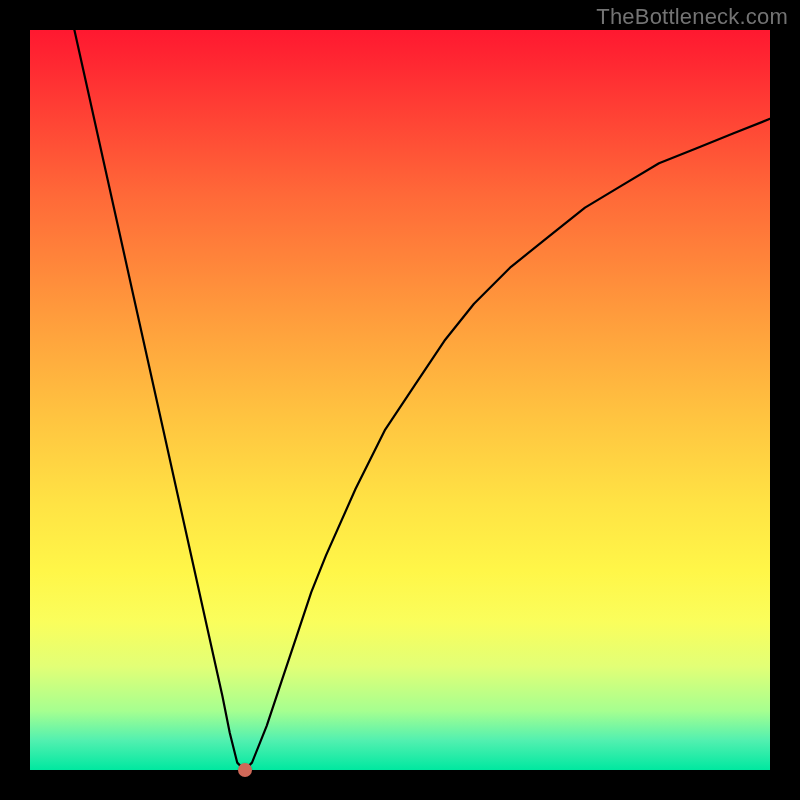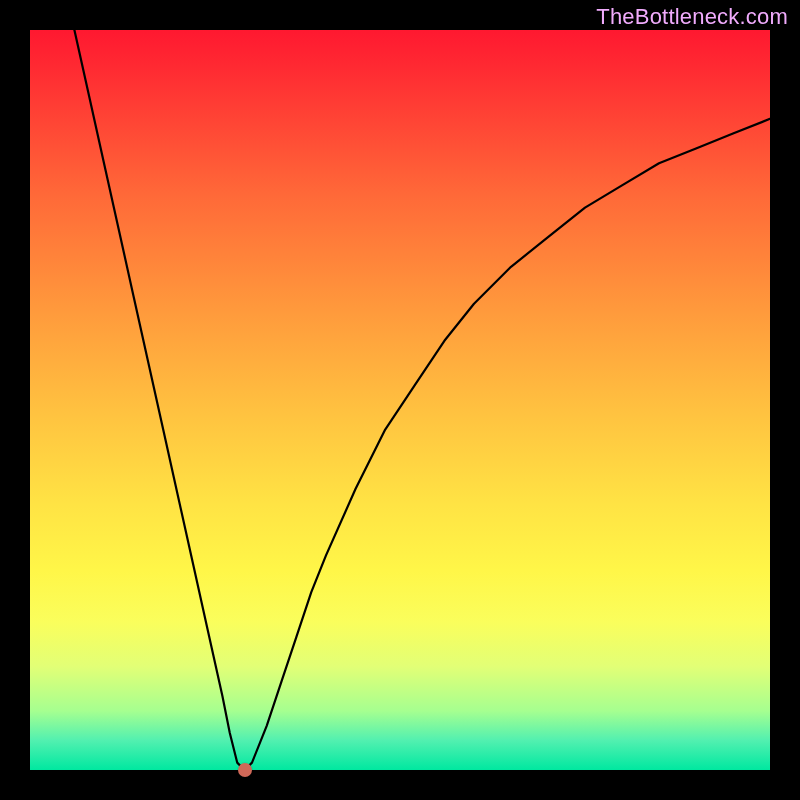--- a/index.html
+++ b/index.html
@@ -29,21 +29,21 @@
       #e2ff76 86%,
       #a6ff90 92%,
       #52f0b0 96%,
       #00e8a0 100%
     );
   }
   .attribution {
     position: absolute;
     top: 4px;
     right: 12px;
-    color: #f0abfc;
+    color: #737373;
     font-size: 22px;
     font-weight: 400;
     letter-spacing: 0.2px;
   }
   svg.curve {
     position: absolute;
     left: 0; top: 0;
     width: 740px;
     height: 740px;
     overflow: visible;

